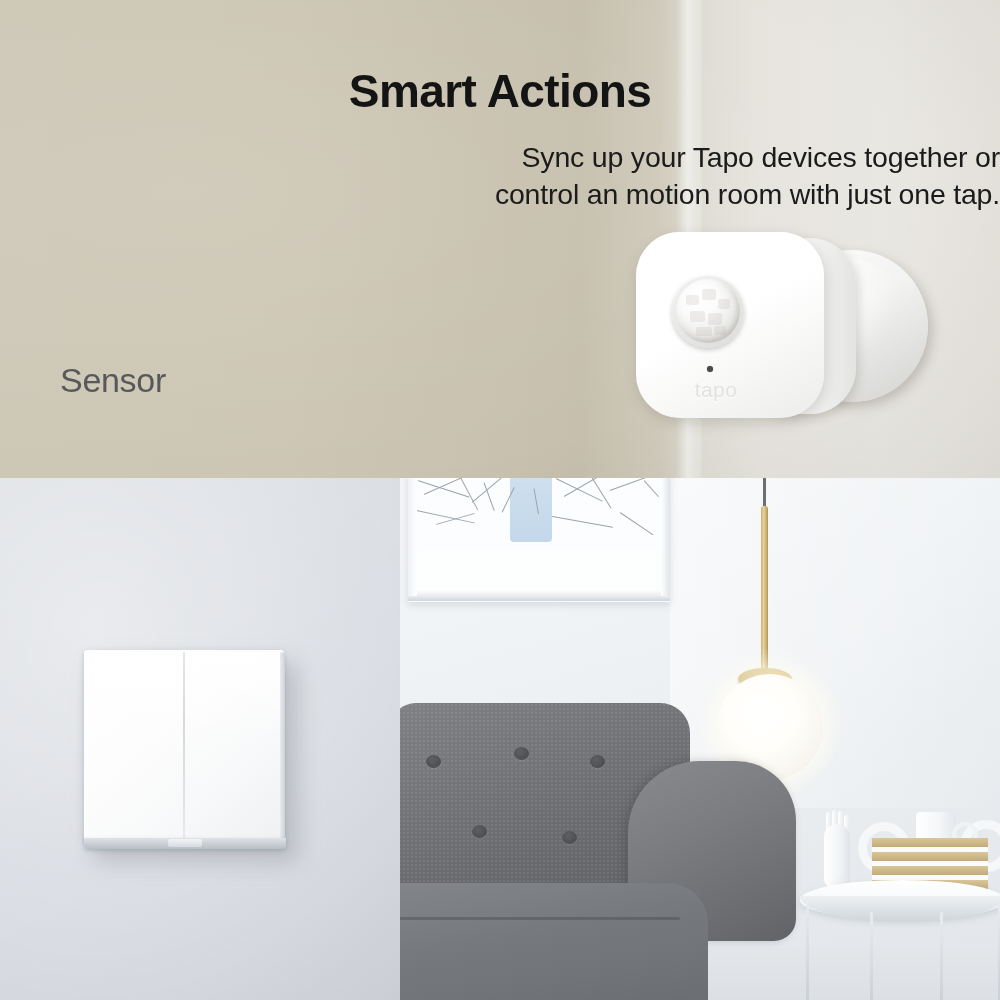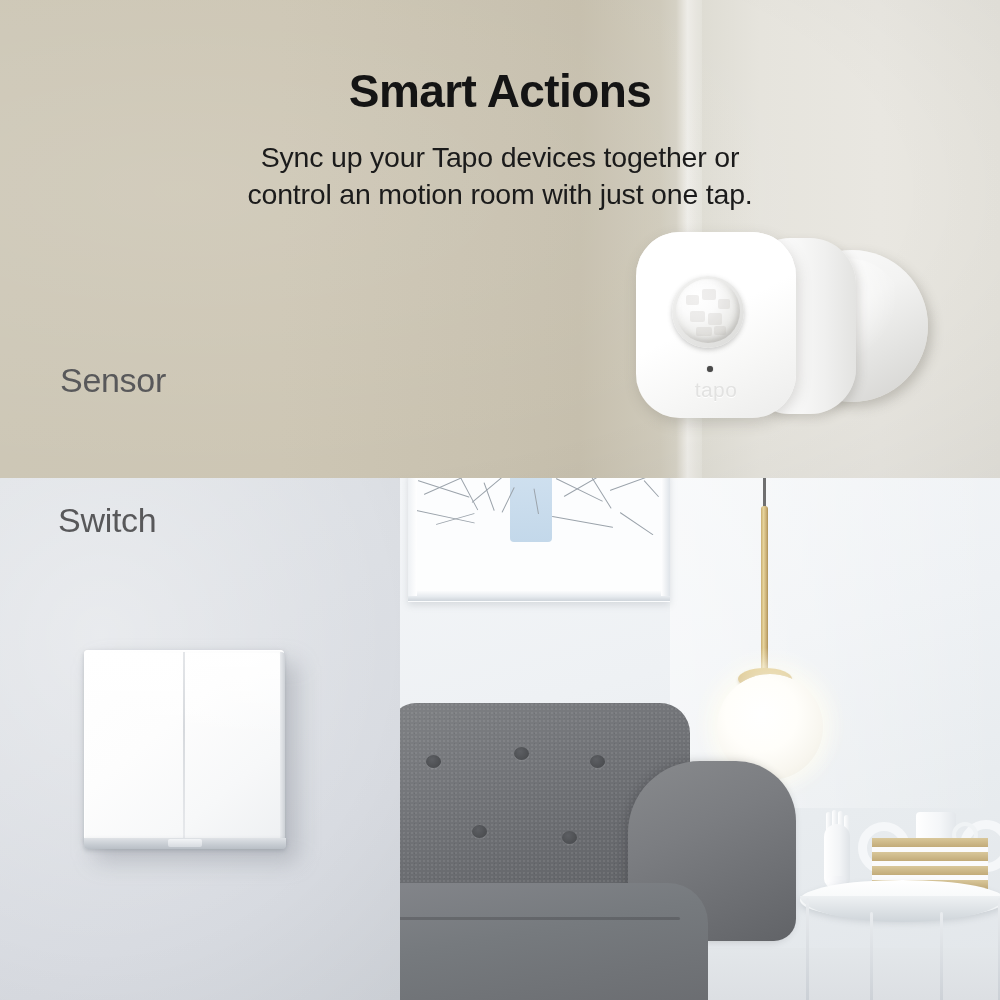--- a/index.html
+++ b/index.html
@@ -16,21 +16,21 @@
   
   #wall-corner{position:absolute;left:676px;top:0;width:26px;height:478px;
     background:linear-gradient(to right,rgba(255,255,255,0) 0%,rgba(255,255,255,.55) 45%,rgba(255,255,255,.15) 100%);}
   #top-vignette{position:absolute;inset:0;
     background:radial-gradient(130% 110% at 18% 40%,rgba(255,255,255,.10) 0%,rgba(0,0,0,0) 55%,rgba(0,0,0,.07) 100%);}
 
   
   #title-block{position:absolute;left:0;top:0;width:1000px;text-align:center;}
   #page-title{margin:0;padding-top:66px;font-size:46px;font-weight:700;color:#141414;letter-spacing:-.6px;line-height:1.1;}
   #subtitle{margin:0;padding-top:22px;font-size:28.5px;font-weight:400;color:#1b1b1b;line-height:1.33;letter-spacing:-.2px;}
-  #subtitle .ln{display:block;}
+  #subtitle .ln{display:block;text-align:right;}
 
   
   .step-label{position:absolute;font-size:34px;line-height:1.32;color:#58585a;font-weight:400;letter-spacing:-.3px;}
   .step-label .ln{display:block;white-space:nowrap;}
   #label-sensor{left:60px;top:358px;}
   #label-switch{left:58px;top:498px;}
 
   
   #sensor-wrap{position:absolute;left:636px;top:232px;width:286px;height:190px;}
   #sensor-shadow{position:absolute;left:18px;top:22px;width:252px;height:172px;border-radius:58px;
@@ -39,21 +39,21 @@
   #sensor-mount{position:absolute;left:140px;top:18px;width:152px;height:152px;border-radius:50%;
     background:linear-gradient(150deg,#fdfdfd 0%,#f3f3f2 42%,#e2e2e0 72%,#d3d2cf 100%);
     box-shadow:4px 5px 12px rgba(90,86,76,.28);}
   #sensor-mount-hi{position:absolute;left:150px;top:26px;width:120px;height:120px;border-radius:50%;
     background:radial-gradient(circle at 32% 28%,rgba(255,255,255,.95),rgba(255,255,255,0) 62%);}
   
   #sensor-side{position:absolute;left:108px;top:6px;width:112px;height:176px;border-radius:46px;
     background:linear-gradient(to right,#ffffff 0%,#fbfbfb 38%,#f0f0ef 72%,#e3e3e1 100%);
     box-shadow:3px 4px 10px rgba(90,86,76,.20);}
   
-  #sensor-body{position:absolute;left:0px;top:0px;width:160px;height:186px;border-radius:44px;
+  #sensor-body{position:absolute;left:0px;top:0px;width:188px;height:186px;border-radius:44px;
     background:linear-gradient(152deg,#ffffff 0%,#ffffff 46%,#f7f7f6 70%,#ececeb 100%);
     box-shadow:2px 5px 14px rgba(90,86,76,.22), inset 0 1px 0 rgba(255,255,255,.9);}
   #sensor-body-gloss{position:absolute;left:8px;top:6px;width:120px;height:70px;border-radius:40px 40px 60px 60px;
     background:linear-gradient(to bottom,rgba(255,255,255,.85),rgba(255,255,255,0));}
   
   #pir-ring{position:absolute;left:36px;top:44px;width:72px;height:72px;border-radius:50%;
     background:linear-gradient(145deg,#f2f2f1,#dcdcda);box-shadow:0 2px 5px rgba(70,70,66,.28);}
   #pir-dome{position:absolute;left:40px;top:47px;width:64px;height:64px;border-radius:50%;
     background:radial-gradient(circle at 34% 28%,#ffffff 0%,#fbfbfb 32%,#eeeeec 58%,#dadad7 100%);
     box-shadow:inset -2px -3px 6px rgba(120,118,112,.35), inset 2px 2px 4px rgba(255,255,255,.9);}
@@ -217,21 +217,20 @@
         <div id="sensor-logo">tapo</div>
       </div>
     </div>
   </div>
 
   <div id="bottom-left">
     <div id="bl-vignette"></div>
   </div>
 
   <div class="step-label" id="label-switch">
-    <span class="ln">Switch</span>
   </div>
 
   <div id="switch-wrap">
     <div id="switch-shadow"></div>
     <div id="switch-plate">
       <div id="switch-plate-gloss"></div>
       <div id="switch-divider"></div>
     </div>
     <div id="switch-edge-r"></div>
     <div id="switch-base"></div>

